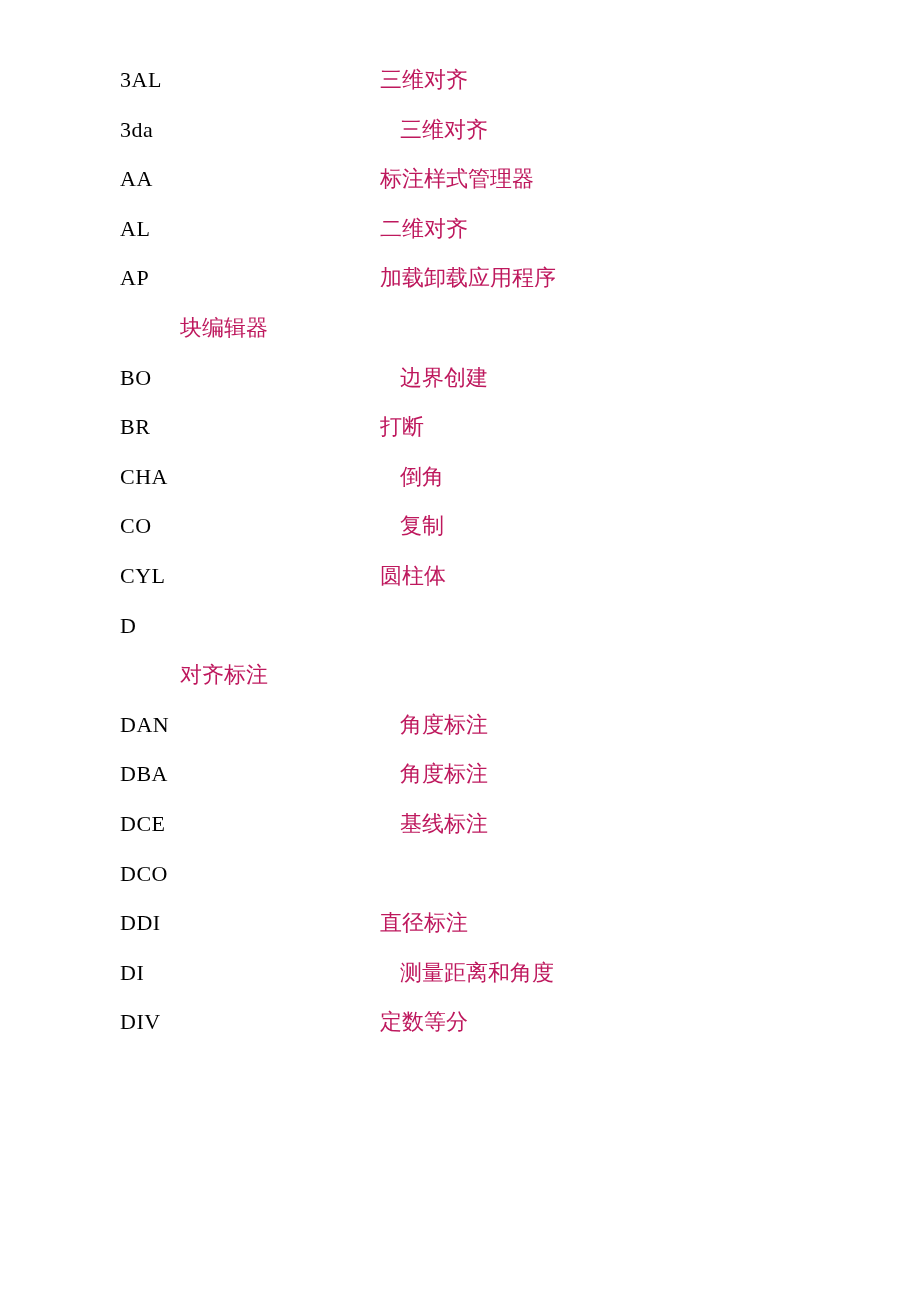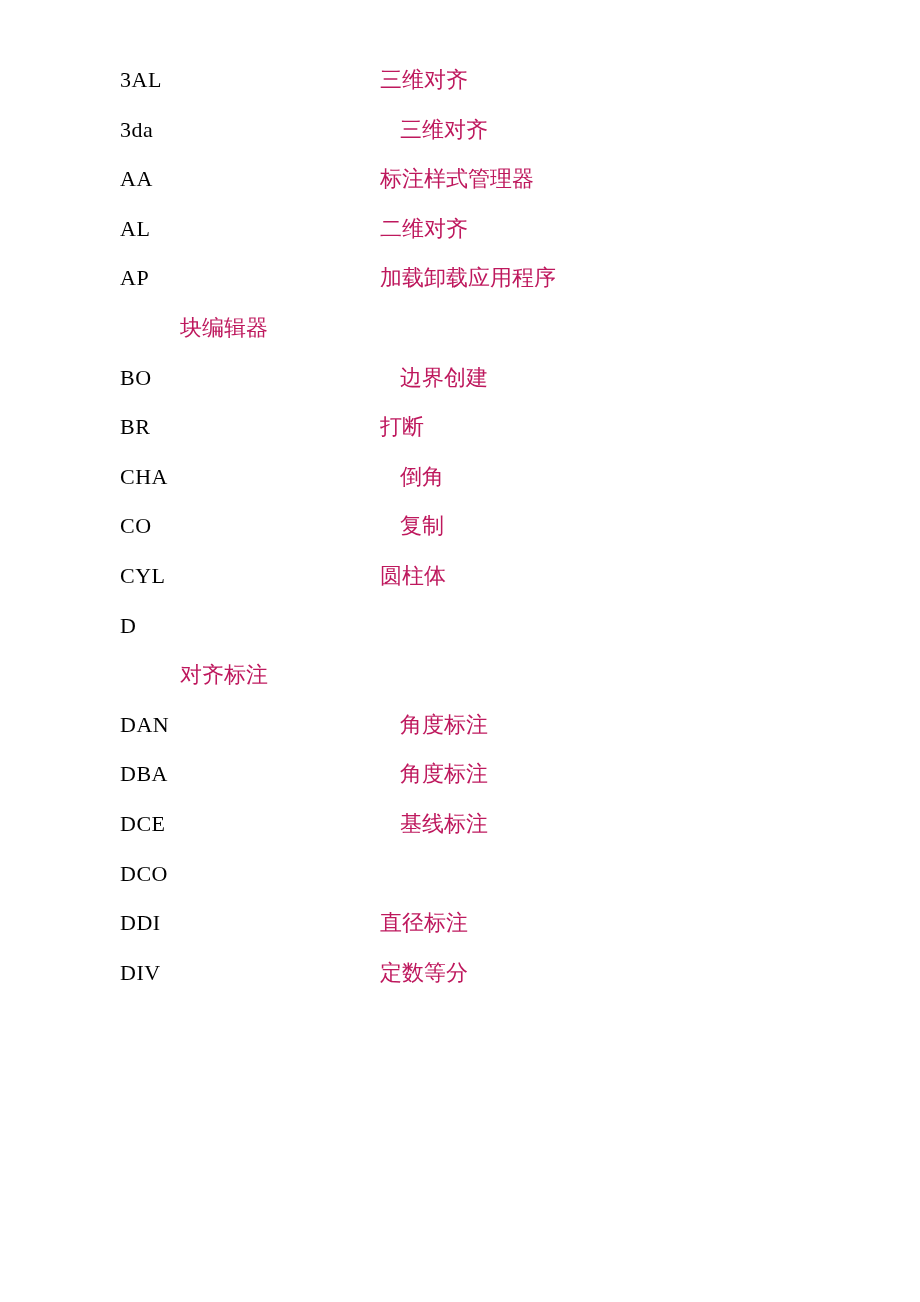--- a/index.html
+++ b/index.html
@@ -115,16 +115,20 @@
       <div class="command-desc indent">基线标注</div>
     </div>
     <div class="command-row">
       <div class="command-code">DCO</div>
     </div>
     <div class="command-row">
       <div class="command-code">DDI</div>
       <div class="command-desc">直径标注</div>
     </div>
     <div class="command-row">
+      <div class="command-code">DI</div>
+      <div class="command-desc indent">测量距离和角度</div>
+    </div>
+    <div class="command-row">
       <div class="command-code">DIV</div>
       <div class="command-desc">定数等分</div>
     </div>
   </div>
 
 </body></html>

